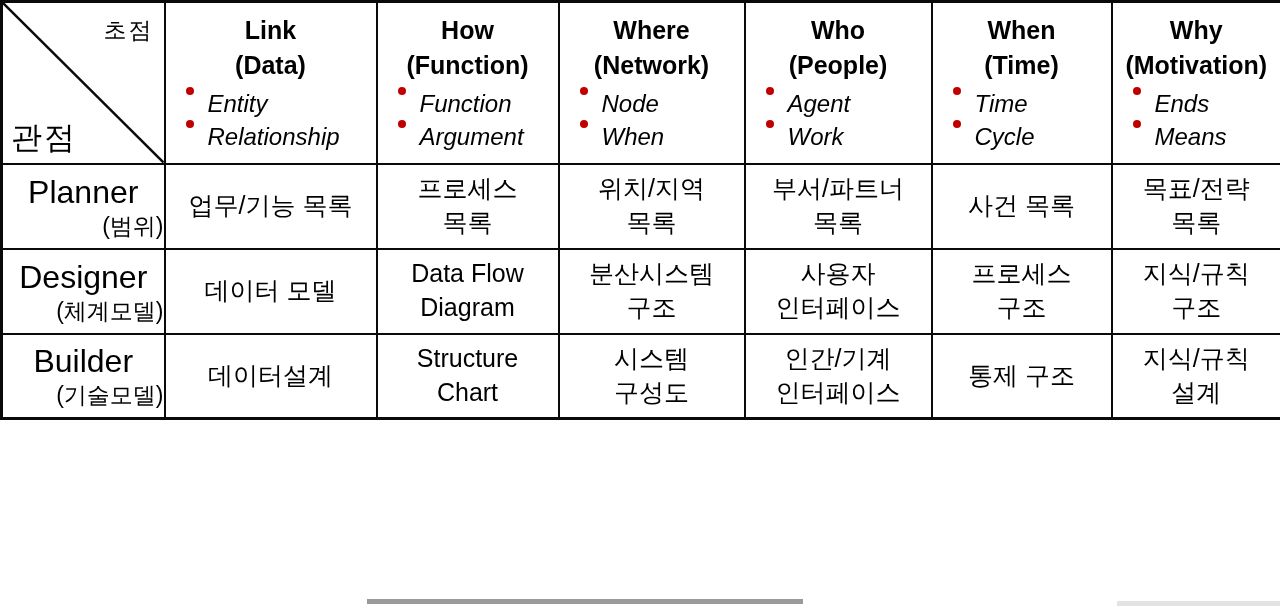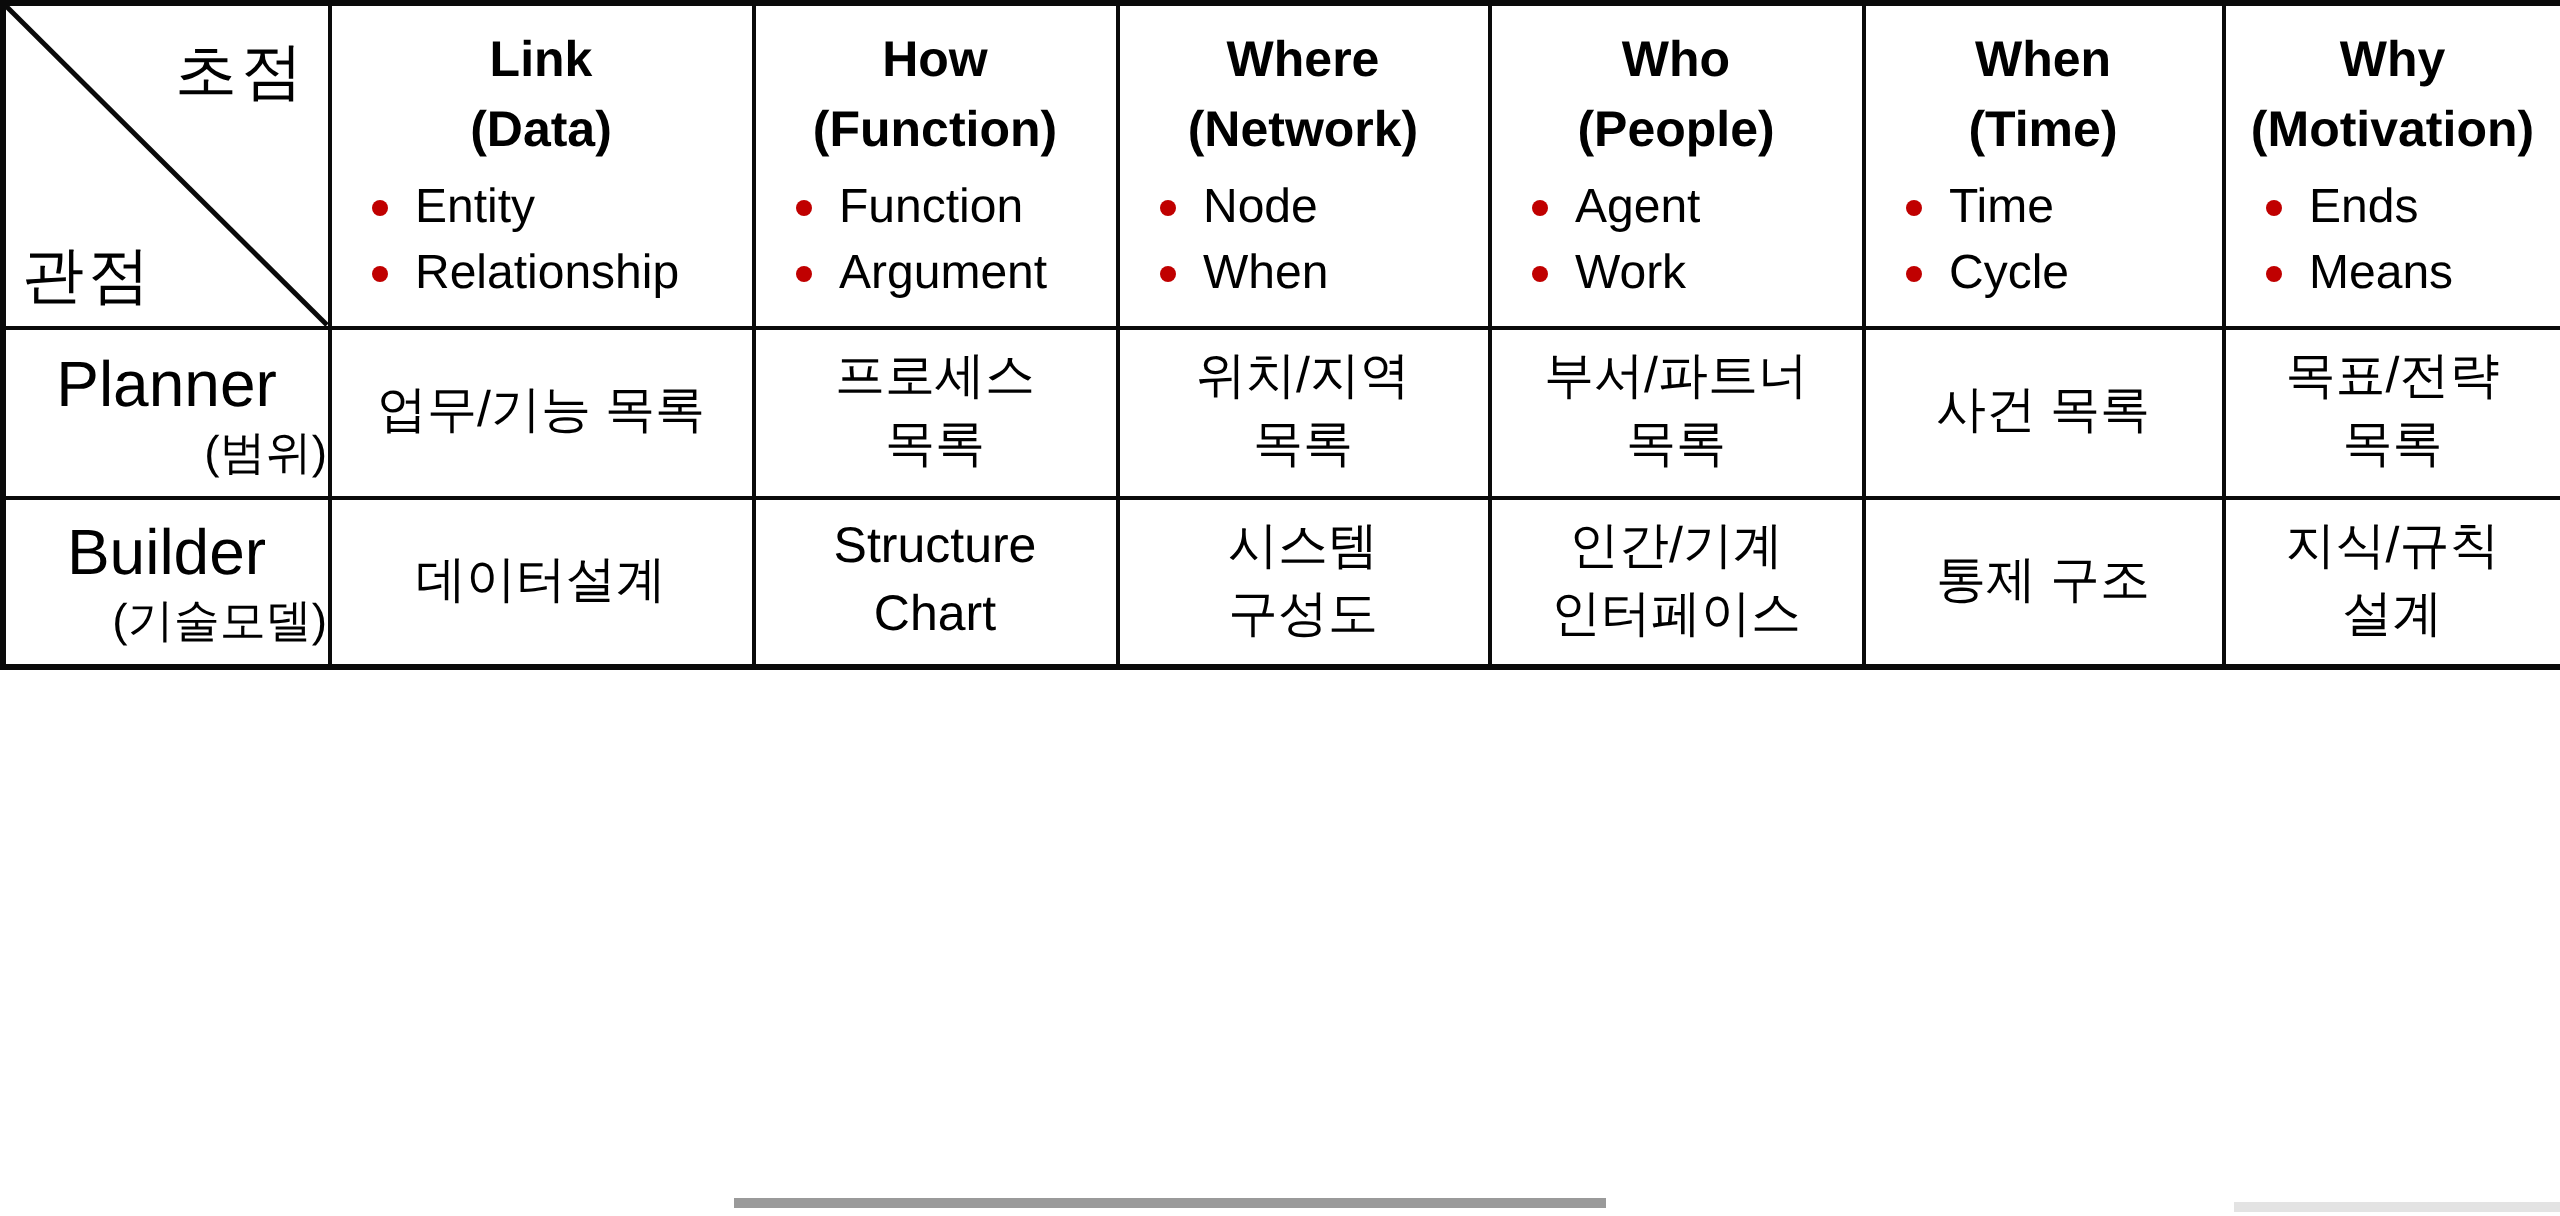--- a/index.html
+++ b/index.html
@@ -25,37 +25,37 @@
     overflow: hidden;
   }
   tr.header-row { height: 162px; }
   tr.data-row   { height: 85px;  }
 
   
   td.corner { position: relative; vertical-align: top; }
   .corner svg.diag { position: absolute; left: 0; top: 0; width: 100%; height: 100%; }
   .corner-top {
     position: absolute; top: 12px; right: 10px;
-    font-size: 31px; letter-spacing: 2px;
+    font-size: 23px; letter-spacing: 2px;
   }
   .corner-bottom {
     position: absolute; bottom: 4px; left: 8px;
     font-size: 31px; letter-spacing: 2px;
   }
 
   
   td.col-head { vertical-align: top; padding-top: 10px; }
   .head-title {
     font-weight: bold;
     font-size: 25px;
     line-height: 35px;
     text-align: center;
   }
   .bullets { padding: 4px 2px 0 14px; text-align: left; }
-  .bullet-row { display: flex; align-items: center; line-height: 33px; }
+  .bullet-row { display: flex; align-items: flex-start; line-height: 33px; font-style: italic; }
   .dot {
     flex: 0 0 auto;
     width: 8px; height: 8px; border-radius: 50%;
     background: #c00000;
     margin: 0 14px 0 6px;
   }
   .bullet-text { font-size: 24px; white-space: nowrap; }
 
   
   td.row-head { line-height: 1.25; }
@@ -207,20 +207,37 @@
     <td class="cell">위치/지역
 목록</td>
     <td class="cell">부서/파트너
 목록</td>
     <td class="cell">사건 목록</td>
     <td class="cell">목표/전략
 목록</td>
   </tr>
 
 
+  <tr class="data-row">
+    <td class="row-head">
+      <div class="row-label">Designer</div>
+      <div class="row-sublabel">(체계모델)</div>
+    </td>
+    <td class="cell">데이터 모델</td>
+    <td class="cell">Data Flow
+Diagram</td>
+    <td class="cell">분산시스템
+구조</td>
+    <td class="cell">사용자
+인터페이스</td>
+    <td class="cell">프로세스
+구조</td>
+    <td class="cell">지식/규칙
+구조</td>
+  </tr>
 
   <tr class="data-row">
     <td class="row-head">
       <div class="row-label">Builder</div>
       <div class="row-sublabel">(기술모델)</div>
     </td>
     <td class="cell">데이터설계</td>
     <td class="cell">Structure
 Chart</td>
     <td class="cell">시스템

